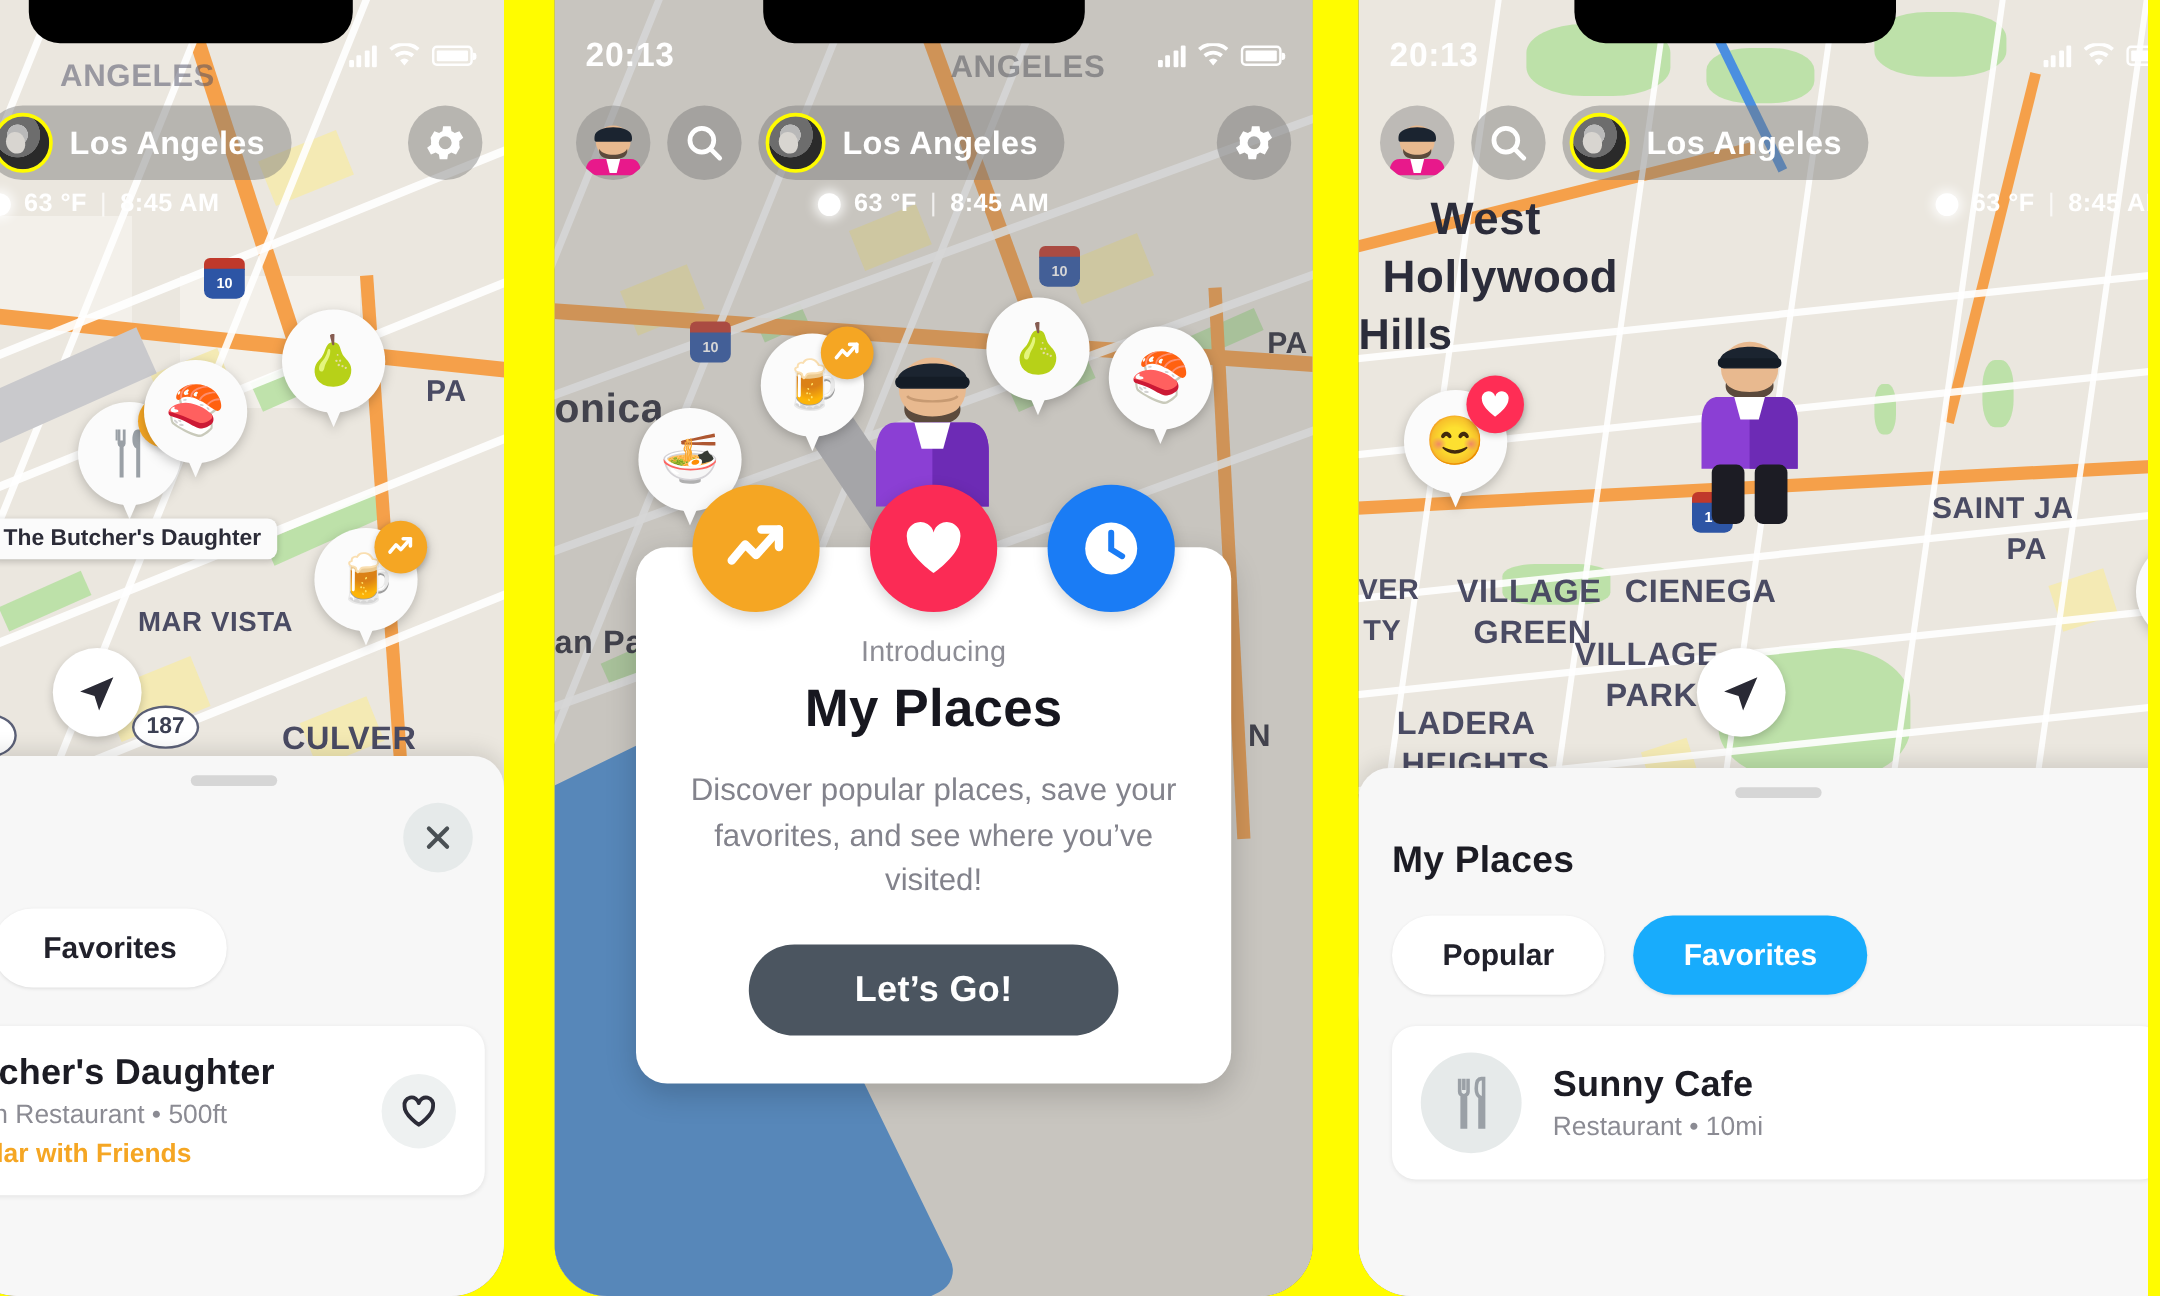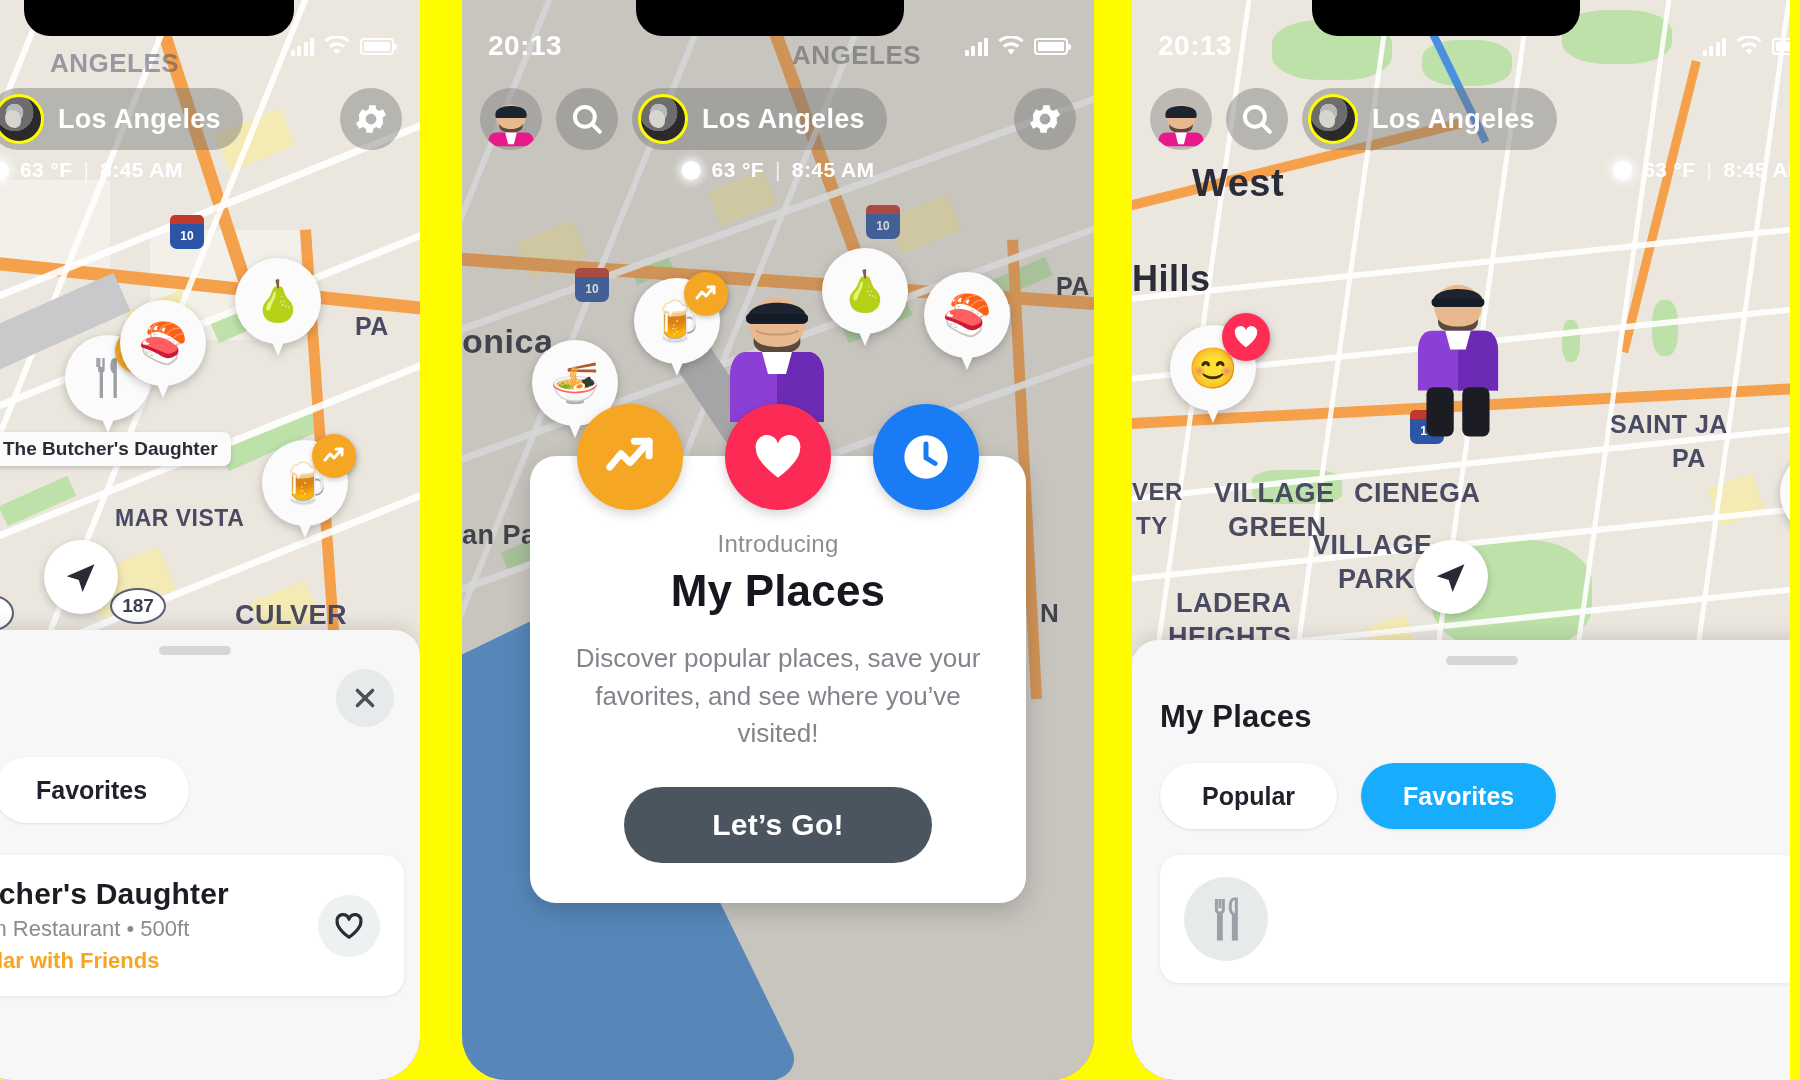--- a/index.html
+++ b/index.html
@@ -667,27 +667,28 @@
         <div class="road thin" style="left:-40px;top:500px;width:820px;height:6px;transform:rotate(-6deg);"></div>
         <div class="road thin" style="left:-40px;top:580px;width:820px;height:6px;transform:rotate(-6deg);"></div>
         <div class="road thin" style="left:-40px;top:660px;width:820px;height:6px;transform:rotate(-6deg);"></div>
         <div class="road thin" style="left:120px;top:-40px;width:5px;height:1000px;transform:rotate(8deg);"></div>
         <div class="road thin" style="left:260px;top:-40px;width:5px;height:1000px;transform:rotate(8deg);"></div>
         <div class="road thin" style="left:400px;top:-40px;width:5px;height:1000px;transform:rotate(8deg);"></div>
         <div class="road thin" style="left:540px;top:-40px;width:5px;height:1000px;transform:rotate(8deg);"></div>
         <div class="road thin" style="left:660px;top:-40px;width:5px;height:1000px;transform:rotate(8deg);"></div>
 
         <div class="maplabel dark" style="left:60px;top:162px;font-size:38px;font-weight:bold;">West</div>
+        <div class="maplabel dark" style="left:20px;top:210px;font-size:38px;font-weight:bold;">Hollywood</div>
         <div class="maplabel dark" style="left:0px;top:258px;font-size:36px;font-weight:bold;">Hills</div>
         <div class="maplabel" style="left:82px;top:478px;font-size:27px;">VILLAGE</div>
         <div class="maplabel" style="left:96px;top:512px;font-size:27px;">GREEN</div>
         <div class="maplabel" style="left:222px;top:478px;font-size:27px;">CIENEGA</div>
         <div class="maplabel" style="left:180px;top:530px;font-size:27px;">VILLAGE</div>
         <div class="maplabel" style="left:206px;top:564px;font-size:27px;">PARK</div>
-        <div class="maplabel" style="left:44px;top:588px;font-size:27px;">LADERA</div>
+        <div class="maplabel" style="left:32px;top:588px;font-size:27px;">LADERA</div>
         <div class="maplabel" style="left:36px;top:622px;font-size:27px;">HEIGHTS</div>
         <div class="maplabel" style="left:478px;top:410px;font-size:25px;">SAINT JA</div>
         <div class="maplabel" style="left:540px;top:444px;font-size:25px;">PA</div>
         <div class="maplabel" style="left:0px;top:478px;font-size:24px;">VER</div>
         <div class="maplabel" style="left:4px;top:512px;font-size:24px;">TY</div>
 
         <div class="shield" style="left:278px;top:410px;">
           <div class="s-top"></div>
             <div class="s-bot">10</div>
         </div>
@@ -779,20 +780,24 @@
           <div class="pill">Popular</div>
           <div class="pill active">Favorites</div>
         </div>
         <div class="place-card" style="margin:26px 28px 0;padding:22px 24px;gap:26px;">
           <div class="place-thumb">
             <svg width="42" height="46" viewBox="0 0 24 26" fill="none" stroke="#9aa0a6" stroke-width="1.7">
               <path d="M6.5 1.5v6.2a1.9 1.9 0 0 0 1.2 1.7V24.5h1.6V9.4a1.9 1.9 0 0 0 1.2-1.7V1.5M8.5 1.5v5.4M10.5 1.5v5.4"></path>
               <path d="M16.8 1.5c-1.5 0-2.4 1.9-2.4 4.7 0 2.1.8 3.6 1.8 4.1V24.5h1.7V1.5z"></path>
             </svg>
           </div>
+          <div>
+            <div class="place-name">Sunny Cafe</div>
+            <div class="place-sub">Restaurant • 10mi</div>
+          </div>
         </div>
       </div>
     </div>
     <div class="notch" style="left:180px;width:268px;"></div>
   </div>
 
   <div class="gap" style="left:420px;width:42px;"></div>
   <div class="gap" style="left:1094px;width:38px;"></div>
   <div class="gap" style="left:1790px;width:14px;"></div>
   <div class="gap" style="left:0;width:0px;"></div>

